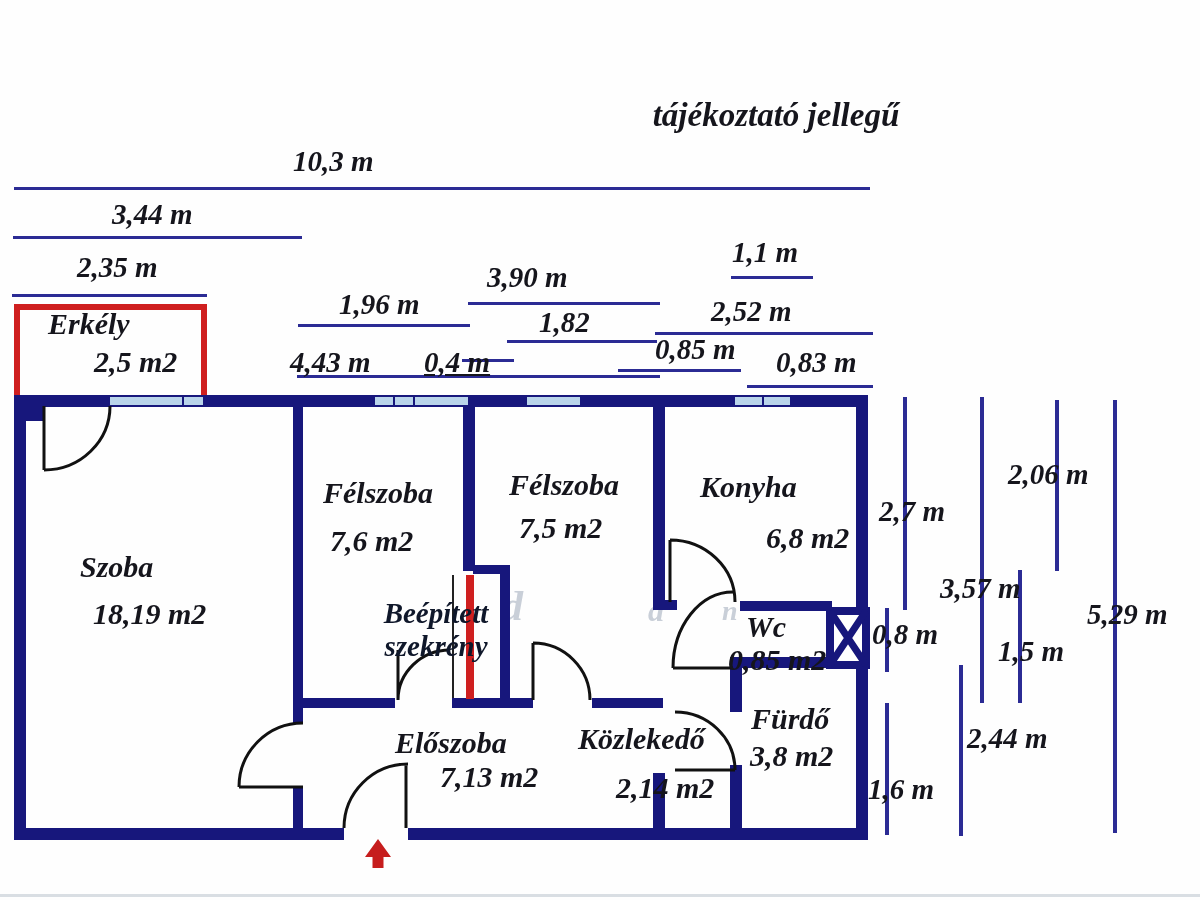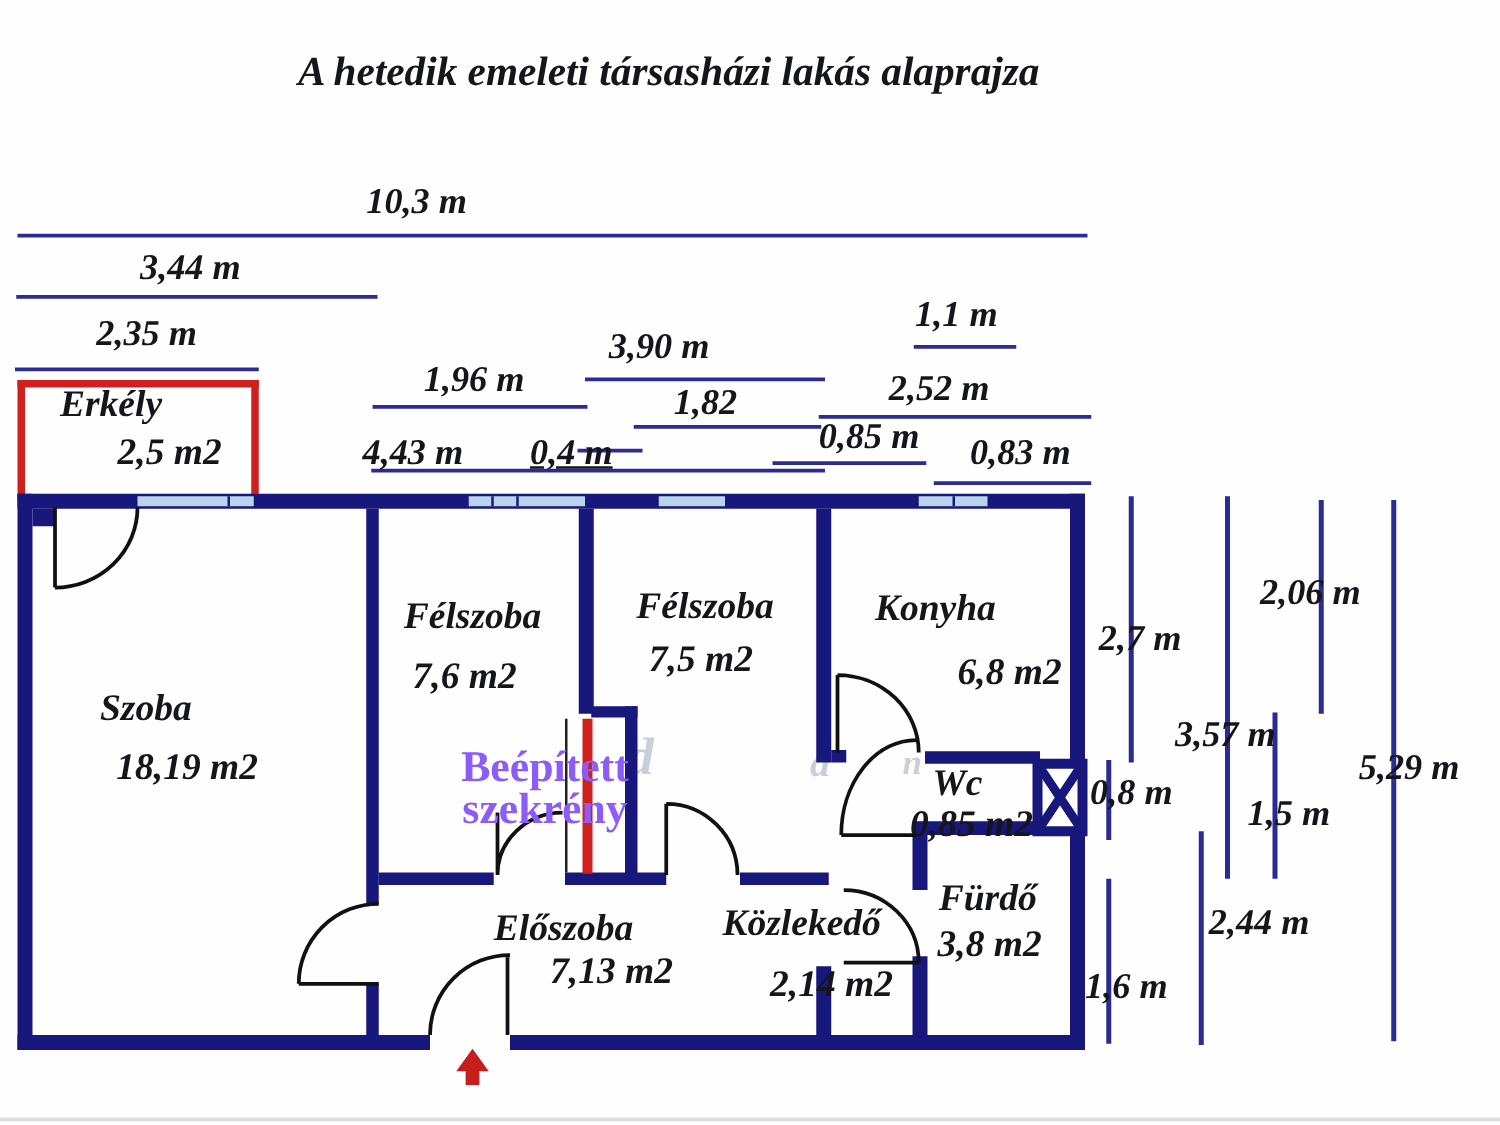--- a/index.html
+++ b/index.html
@@ -14,32 +14,32 @@
   .hline{position:absolute;height:3px;background:#2b2b94;z-index:2;}
   .vline{position:absolute;width:4px;background:#2b2b94;z-index:2;}
   .wall{position:absolute;background:#17177c;z-index:3;}
   .win{position:absolute;top:397px;height:8px;background:#b9d4ea;z-index:4;}
   .wdiv{position:absolute;top:397px;height:8px;width:2px;background:#17177c;z-index:4;}
   .balcony{position:absolute;left:14px;top:304px;width:193px;height:97px;
            border:6px solid #cf1f1f;border-bottom:none;box-sizing:border-box;z-index:2;}
   .redline{position:absolute;left:466px;top:575px;width:8px;height:124px;background:#cf1f1f;z-index:4;}
   .blackline{position:absolute;left:452px;top:575px;width:2px;height:123px;background:#222;z-index:4;}
   .closet{position:absolute;left:350px;top:597px;width:172px;text-align:center;
-          font-weight:bold;font-size:35px;line-height:33px;color:#8b5cf6;
+          font-style:italic;font-weight:bold;font-size:29px;line-height:33px;color:#0f172a;
           white-space:pre-line;z-index:5;}
   .wm{position:absolute;font-style:italic;font-weight:bold;color:#c9cfd8;z-index:1;}
   svg.overlay{position:absolute;left:0;top:0;z-index:4;}
   .bottomedge{position:absolute;left:0;top:894px;width:1200px;height:3px;background:#d9dee3;z-index:1;}
 </style>
 </head>
 <body>
 
 <div id="stage">
 
-  <div class="ttl" style="left:175px;top:40px;width:720px;">A hetedik emeleti társasházi lakás alaprajza</div>
+  <div class="ttl" style="left:596px;top:97px;width:360px;">tájékoztató jellegű</div>
 
   <div class="dlabel" style="left:293px;top:145px;">10,3 m</div>
   <div class="dlabel" style="left:112px;top:198px;">3,44 m</div>
   <div class="dlabel" style="left:77px;top:251px;">2,35 m</div>
   <div class="dlabel" style="left:339px;top:288px;text-align:right;">1,96 m</div>
   <div class="dlabel" style="left:487px;top:261px;">3,90 m</div>
   <div class="dlabel" style="left:539px;top:306px;">1,82</div>
   <div class="dlabel" style="left:290px;top:346px;">4,43 m</div>
   <div class="dlabel" style="left:424px;top:346px;text-decoration:underline;">0,4 m</div>
   <div class="dlabel" style="left:732px;top:236px;">1,1 m</div>

